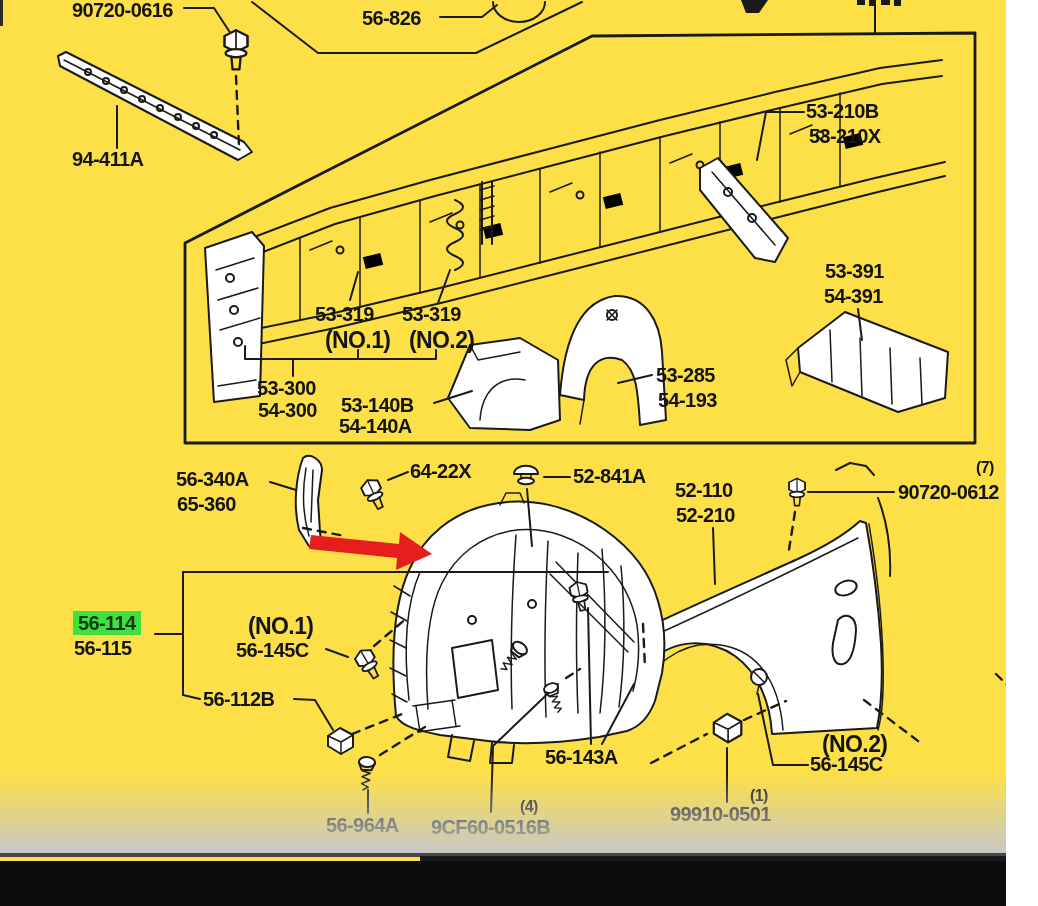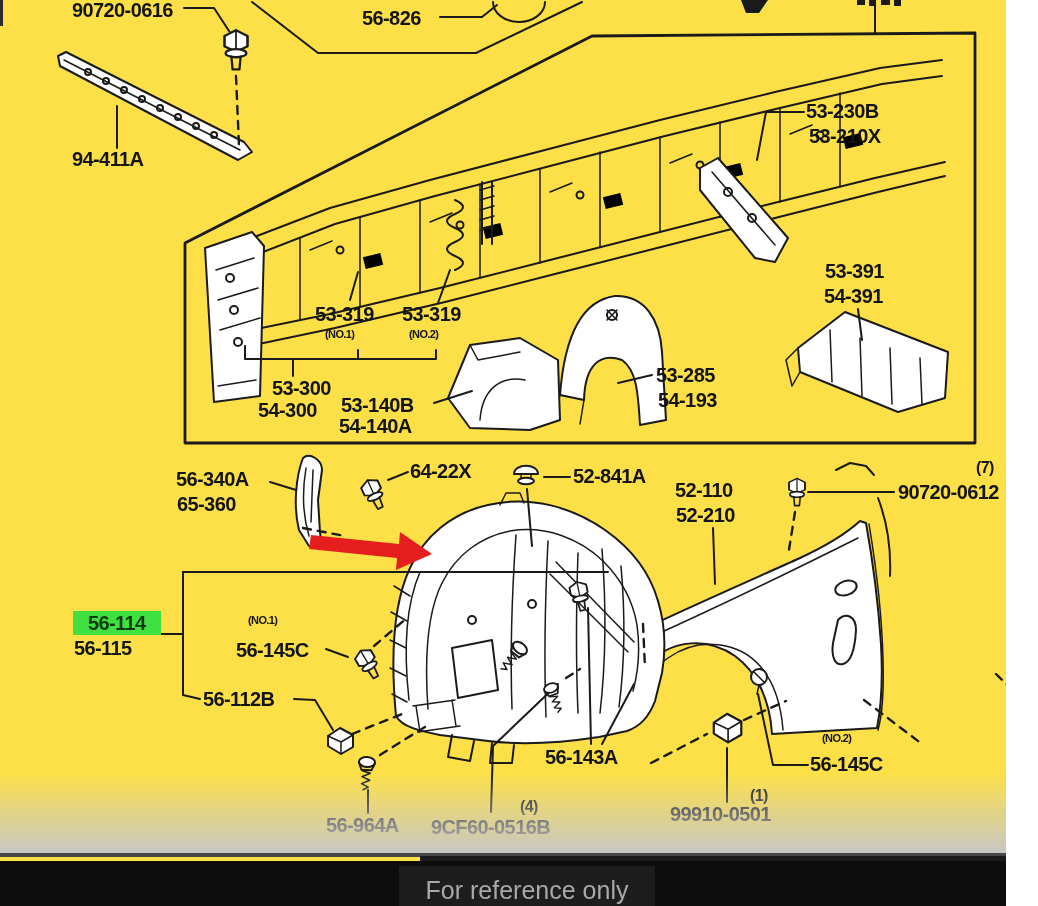--- a/index.html
+++ b/index.html
@@ -15,24 +15,24 @@
     stroke:var(--ink);fill:none;stroke-width:2;
     stroke-linecap:round;stroke-linejoin:round;}
   svg.art .fw{fill:#ffffff;}
   svg.art .fk{fill:var(--ink);stroke:none;}
   svg.art .thin{stroke-width:1.5;}
   svg.art .thick{stroke-width:2.8;}
   svg.art .dash{stroke-dasharray:8 7;stroke-width:2.4;}
   svg.art .red{fill:var(--arrow);stroke:none;}
   .lbl{position:absolute;font-weight:bold;font-size:20px;line-height:1;
        letter-spacing:-0.6px;color:#141414;white-space:nowrap;}
-  .lbl.sm{font-size:11px;text-align:right;}
+  .lbl.sm{font-size:23px;text-align:right;}
   .lbl.xs{font-size:16px;}
   .lbl.t18{font-size:20px;}
-  .lbl.hl{background:var(--highlight);color:#0b3a0b;padding:2px 15px;margin:-2px -5px;}
+  .lbl.hl{background:var(--highlight);color:#0b3a0b;padding:2px 5px;margin:-2px -5px;}
   .fade-strip{position:absolute;left:0;right:0;top:772px;height:82px;
       background:linear-gradient(to bottom,rgba(230,230,230,0),#c7c7c7);}
   .edge-line{position:absolute;left:0;right:0;top:853px;height:4px;background:#474747;}
   .edge-line2{position:absolute;left:420px;width:618px;top:856px;height:5px;background:#1b1b1b;}
   .caption-band{position:absolute;left:0;right:0;top:861px;height:45px;background:var(--caption_bg);}
   .caption-box{position:absolute;left:399px;top:866px;width:256px;height:40px;
       background:#1d1d1d;overflow:hidden;text-align:center;}
   .caption-box span{display:block;margin-top:9px;font-size:25px;line-height:1.2;
       color:var(--caption_text);font-family:"Liberation Sans",sans-serif;}
   .corner-artifact{position:absolute;left:0;top:0;width:3px;height:26px;background:#2b2b2b;}
@@ -248,28 +248,28 @@
     <rect class="fk" x="1030" y="10" width="6" height="6"></rect>
   </g>
 
   <g>
     <polygon class="red" points="311,535 399,544 400,532 432,554 396,570 397,558 309,549"></polygon>
   </g>
 </svg>
 
 <div class="lbl" style="left:72px;top:0px">90720-0616</div>
 <div class="lbl" style="left:362px;top:8px">56-826</div>
-<div class="lbl" style="left:806px;top:101px">53-230B</div>
+<div class="lbl" style="left:806px;top:101px">53-210B</div>
 <div class="lbl" style="left:809px;top:126px">53-210X</div>
 <div class="lbl" style="left:72px;top:149px">94-411A</div>
 <div class="lbl" style="left:315px;top:304px">53-319</div>
 <div class="lbl sm" style="left:325px;top:329px">(NO.1)</div>
 <div class="lbl" style="left:402px;top:304px">53-319</div>
 <div class="lbl sm" style="left:409px;top:329px">(NO.2)</div>
-<div class="lbl" style="left:272px;top:378px">53-300</div>
+<div class="lbl" style="left:257px;top:378px">53-300</div>
 <div class="lbl" style="left:258px;top:400px">54-300</div>
 <div class="lbl" style="left:341px;top:395px">53-140B</div>
 <div class="lbl" style="left:339px;top:416px">54-140A</div>
 <div class="lbl" style="left:656px;top:365px">53-285</div>
 <div class="lbl" style="left:658px;top:390px">54-193</div>
 <div class="lbl" style="left:825px;top:261px">53-391</div>
 <div class="lbl" style="left:824px;top:286px">54-391</div>
 <div class="lbl" style="left:176px;top:469px">56-340A</div>
 <div class="lbl" style="left:177px;top:494px">65-360</div>
 <div class="lbl" style="left:410px;top:461px">64-22X</div>
@@ -289,18 +289,15 @@
 <div class="lbl t18" style="left:431px;top:817px">9CF60-0516B</div>
 <div class="lbl xs" style="left:750px;top:788px">(1)</div>
 <div class="lbl t18" style="left:670px;top:804px">99910-0501</div>
 <div class="lbl sm" style="left:822px;top:733px">(NO.2)</div>
 <div class="lbl" style="left:810px;top:754px">56-145C</div>
 
 <div class="fade-strip"></div>
 <div class="edge-line"></div>
 <div class="edge-line2"></div>
 <div class="caption-band"></div>
-<div class="caption-box">
-  <span>For reference only</span>
+<div class="corner-artifact"></div>
+
 </div>
-<div class="corner-artifact"></div>
-
-</div>
 
 </body></html>

